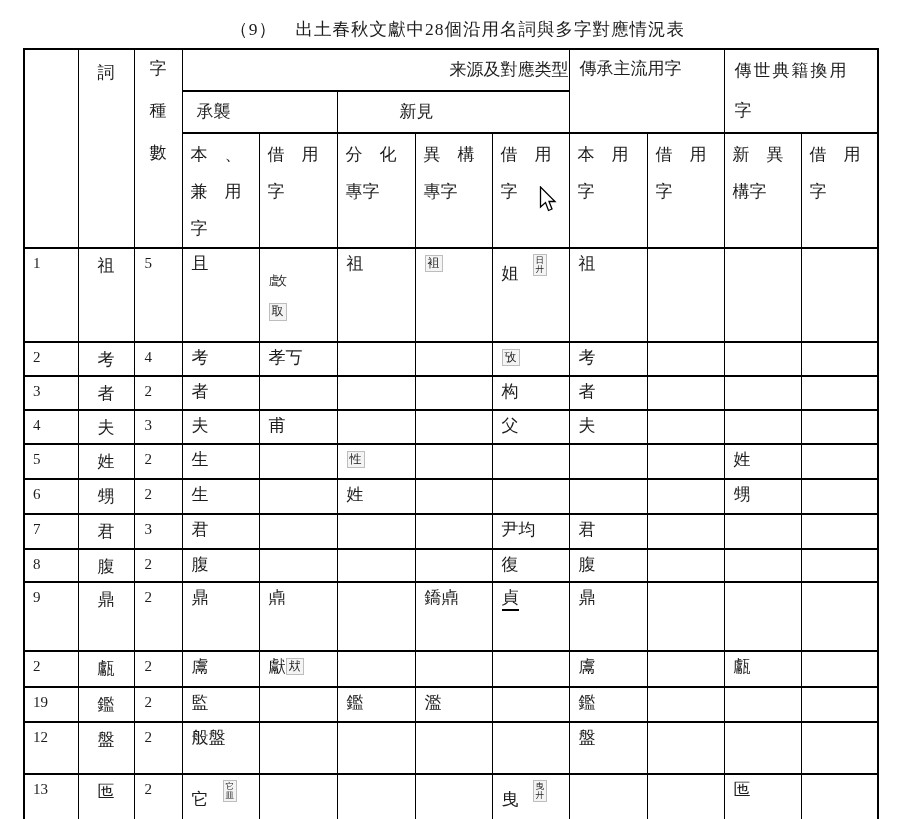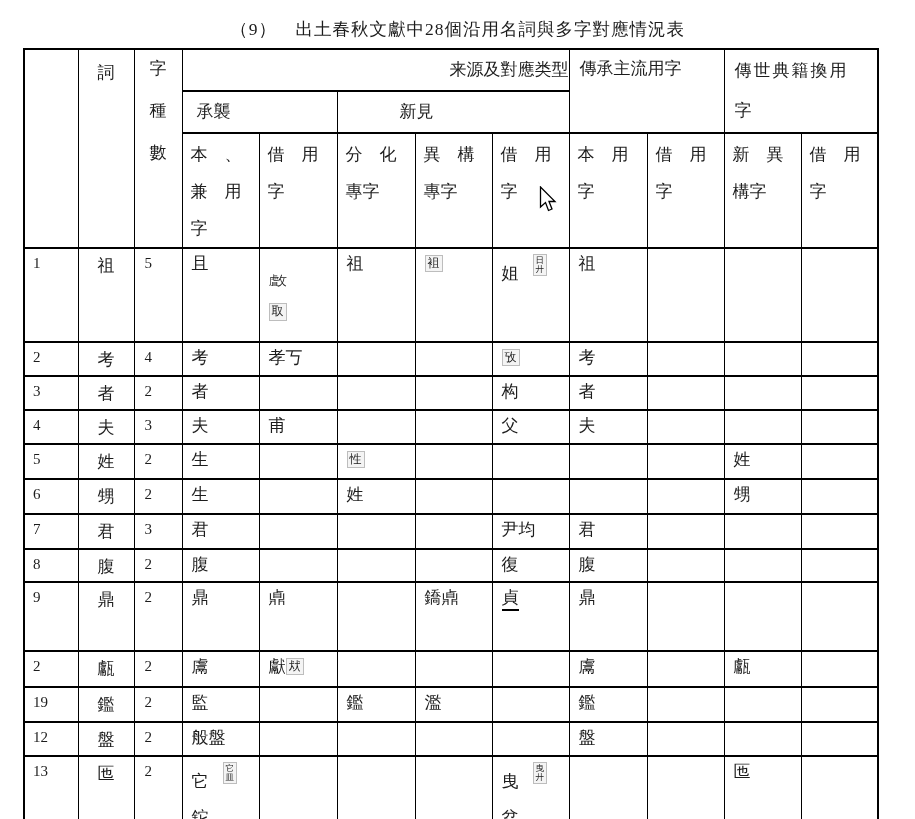--- a/index.html
+++ b/index.html
@@ -257,21 +257,21 @@
         <td class="bcell">監</td>
         <td class="bcell"></td>
         <td class="bcell">鑑</td>
         <td class="bcell">濫</td>
         <td class="bcell"></td>
         <td class="bcell">鑑</td>
         <td class="bcell"></td>
         <td class="bcell"></td>
         <td class="bcell"></td>
       </tr>
-      <tr style="height: 34px;">
+      <tr style="height: 52px;">
         <td class="bnum">12</td>
         <td class="bword">盤</td>
         <td class="bcount">2</td>
         <td class="bcell">般盤</td>
         <td class="bcell"></td>
         <td class="bcell"></td>
         <td class="bcell"></td>
         <td class="bcell"></td>
         <td class="bcell">盤</td>
         <td class="bcell"></td>

